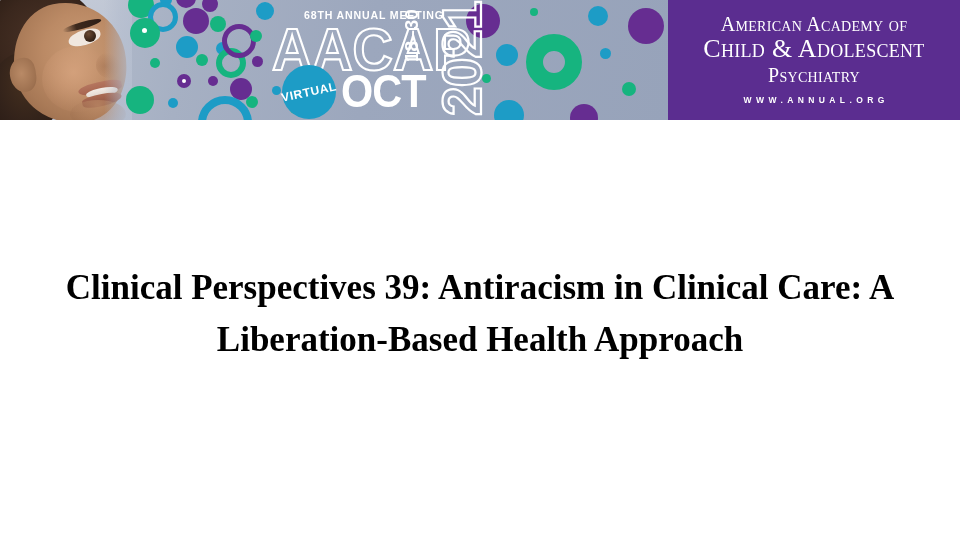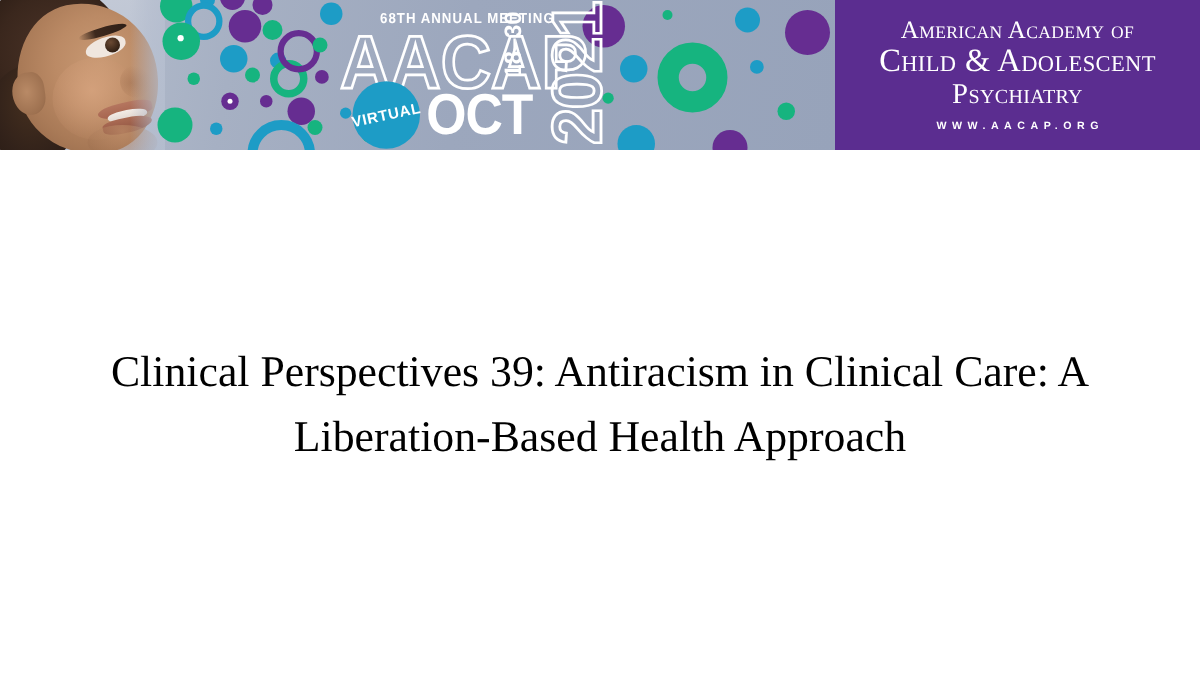--- a/index.html
+++ b/index.html
@@ -282,21 +282,21 @@
   }
   .logo-line {
     display: block;
     font-variant: small-caps;
     font-weight: 400;
     letter-spacing: 0.3px;
     white-space: nowrap;
   }
   .logo-line.l1 { font-size: 20px; line-height: 24px; }
   .logo-line.l2 { font-size: 26px; line-height: 26px; }
-  .logo-line.l3 { font-size: 23px; line-height: 26px; }
+  .logo-line.l3 { font-size: 20px; line-height: 26px; }
   .logo-url {
     display: block;
     margin-top: 7px;
     font-family: "Liberation Sans", sans-serif;
     font-weight: 700;
     font-size: 8.5px;
     letter-spacing: 4.4px;
     color: #ffffff;
     white-space: nowrap;
     text-indent: 4.4px;
@@ -304,23 +304,23 @@
 
   
   .title-block {
     position: absolute;
     left: 48px;
     top: 262px;
     width: 864px;
     text-align: center;
   }
   .slide-title {
-    margin: 10px;
+    margin: 0;
     font-family: "Liberation Serif", "DejaVu Serif", serif;
-    font-weight: 400;
+    font-weight: 700;
     font-size: 35px;
     line-height: 52px;
     color: #000000;
     letter-spacing: 0px;
   }
 </style>
 </head>
 <body>
 
 <div class="slide">
@@ -399,21 +399,21 @@
           <span>VIRTUAL</span>
         </div>
       </div>
     </div>
 
     <div class="banner-logo">
       <div class="logo-lines">
         <span class="logo-line l1">American Academy of</span>
         <span class="logo-line l2">Child &amp; Adolescent</span>
         <span class="logo-line l3">Psychiatry</span>
-        <span class="logo-url">WWW.AACAP.ORG</span>
+        <span class="logo-url">WWW.ANNUAL.ORG</span>
       </div>
     </div>
   </div>
 
   <div class="title-block">
     <h1 class="slide-title">Clinical Perspectives 39: Antiracism in Clinical Care: A Liberation-Based Health Approach</h1>
   </div>
 
 </div>
 

